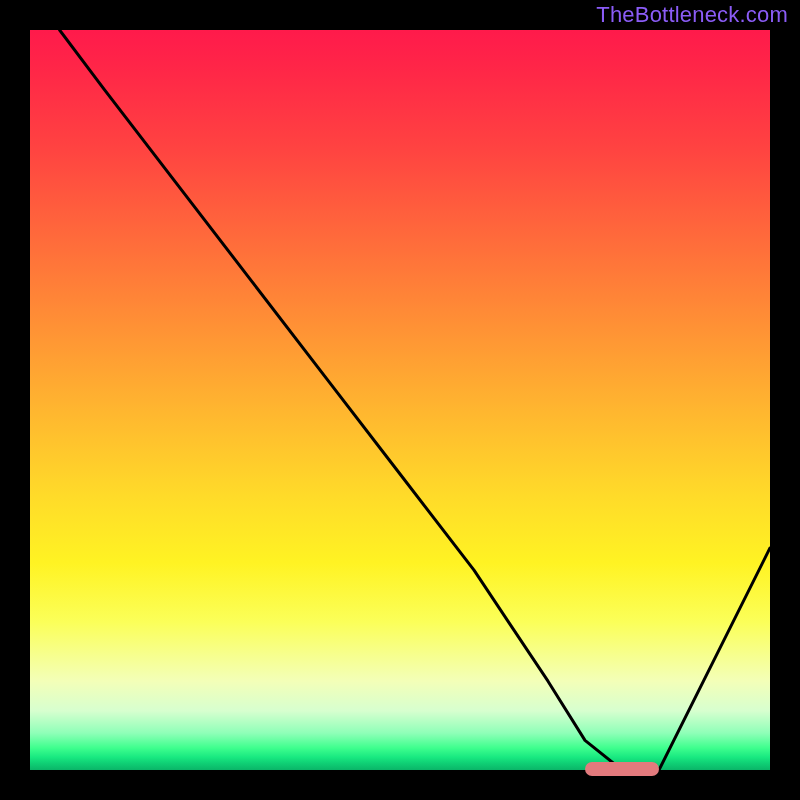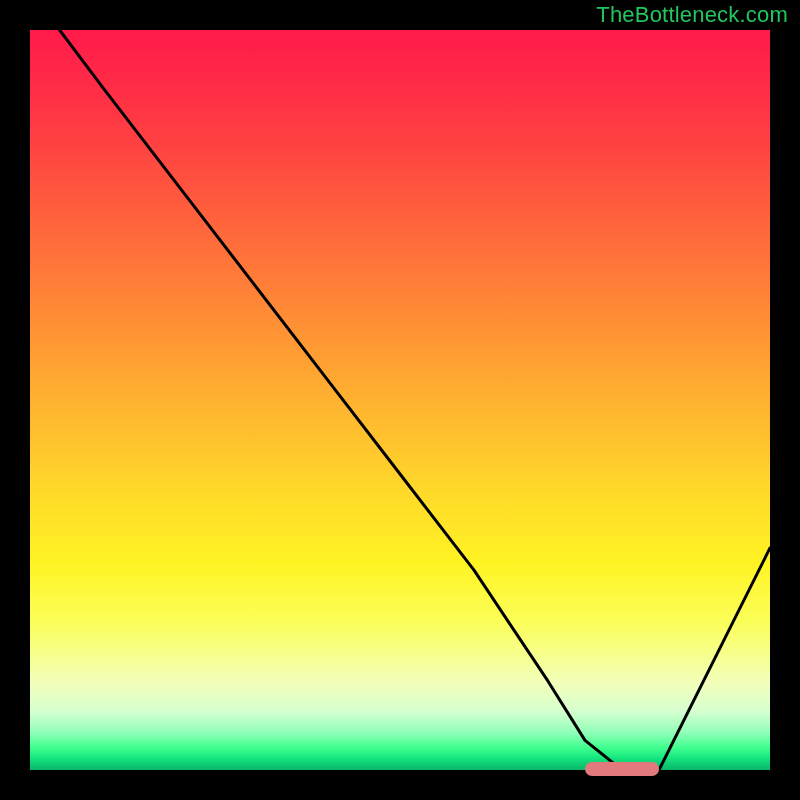--- a/index.html
+++ b/index.html
@@ -14,21 +14,21 @@
   .outer {
     position: relative;
     width: 800px;
     height: 800px;
     background: #000000;
   }
   .watermark {
     position: absolute;
     top: 2px;
     right: 12px;
-    color: #22c55e;
+    color: #8b5cf6;
     font-size: 22px;
     font-weight: 500;
     letter-spacing: 0.2px;
     user-select: none;
   }
   .plot-area {
     position: absolute;
     left: 30px;
     top: 30px;
     width: 740px;

